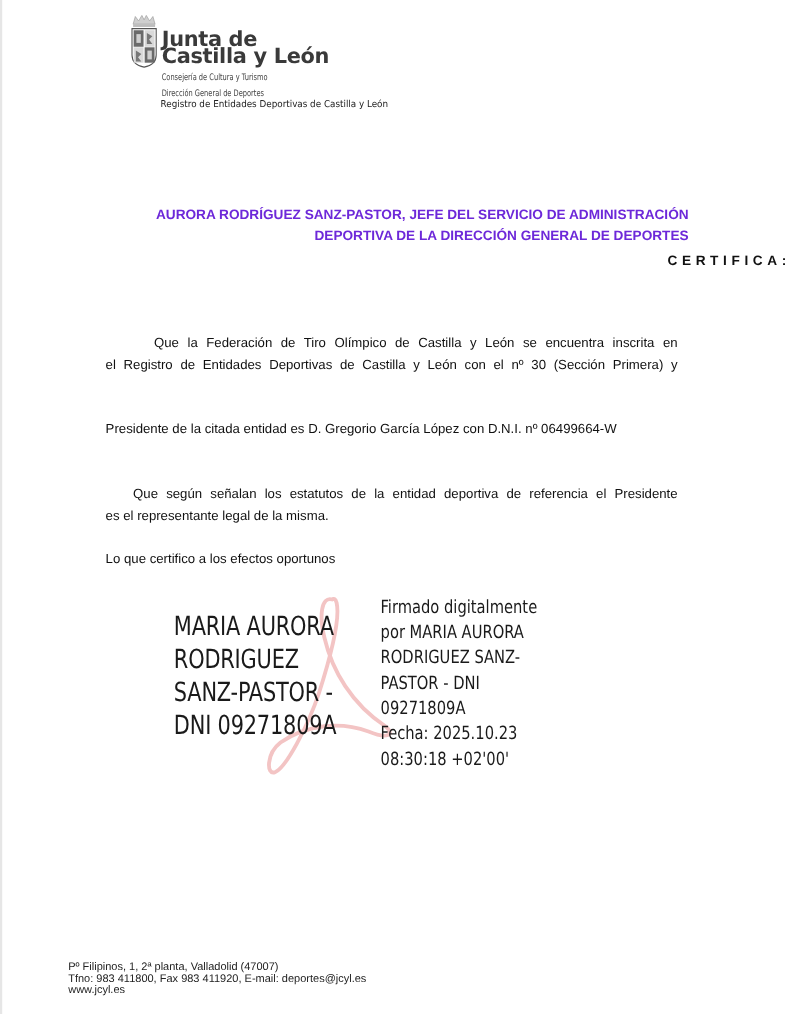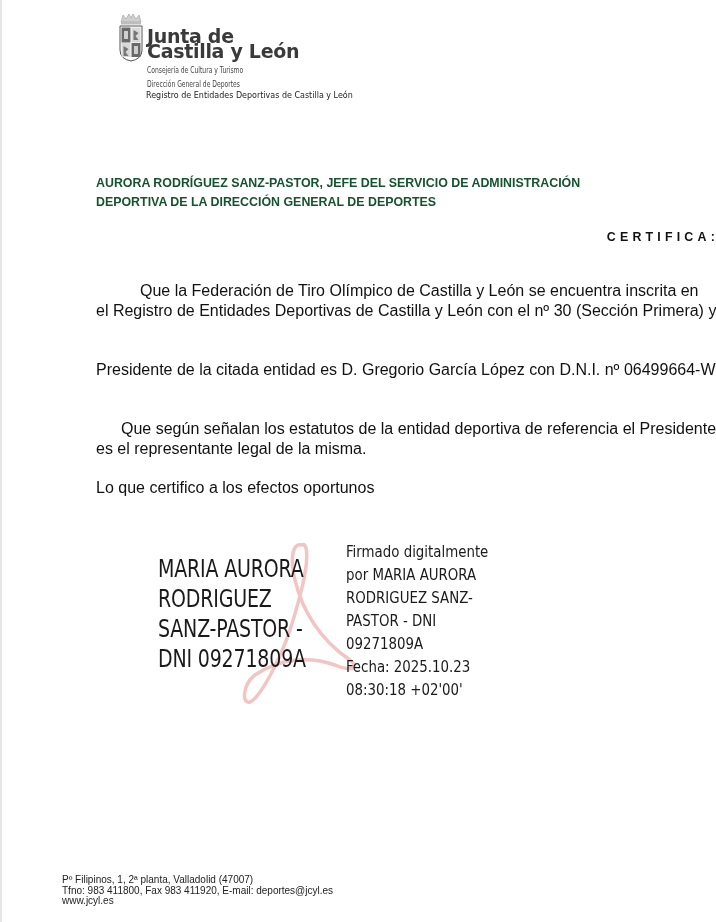--- a/index.html
+++ b/index.html
@@ -7,24 +7,24 @@
     .page-edge { position: absolute; left: 0; top: 0; width: 2px; height: 922px; background: #e6e6e6; }
 
     
     .letterhead { position: absolute; left: 118px; top: 12px; }
     .crest { position: absolute; left: 0; top: 0; width: 26px; height: 50px; }
     .org-name { position: absolute; left: 29px; top: 17px; font-family: "DejaVu Sans", sans-serif; font-weight: bold; color: #3a3a3a; font-size: 19px; line-height: 15px; white-space: nowrap; letter-spacing: -0.3px; }
     .org-sub { position: absolute; left: 29px; font-family: "DejaVu Sans Condensed", "DejaVu Sans", sans-serif; font-size: 8.2px; color: #444; white-space: nowrap; transform: scaleX(0.82); transform-origin: left top; }
     .org-sub.l1 { top: 53px; }
     .org-sub.l2 { top: 67px; }
     .registry-line { position: absolute; left: 146px; top: 90px; font-family: "DejaVu Sans", sans-serif; font-size: 8.6px; color: #222; white-space: nowrap; transform: scaleX(0.93); transform-origin: left top; }
-    .heading { position: absolute; left: 96px; top: 174px; width: 530px; font-family: "Liberation Sans", sans-serif; font-weight: bold; font-size: 12.4px; line-height: 19px; color: #14532d; }
+    .heading { position: absolute; left: 96px; top: 186px; width: 530px; font-family: "Liberation Sans", sans-serif; font-weight: bold; font-size: 12.4px; line-height: 19px; color: #6d28d9; text-align: right; }
     .certifica { position: absolute; left: 0; width: 716px; top: 230px; text-align: right; font-family: "Liberation Sans", sans-serif; font-weight: bold; font-size: 12.4px; letter-spacing: 4.2px; color: #111; padding-left: 0px; }
     .certifica span { position: relative; left: 3px; }
-    .para { position: absolute; left: 96px; width: 520px; font-family: "Liberation Sans", sans-serif; font-size: 16px; line-height: 20px; color: #111; text-align: justify; }
+    .para { position: absolute; left: 96px; width: 520px; font-family: "Liberation Sans", sans-serif; font-size: 12px; line-height: 20px; color: #111; text-align: justify; margin-top: 20px; }
     .para .line { display: block; text-align: justify; text-align-last: justify; white-space: nowrap; }
     .para .line.last { text-align-last: left; }
     .p1 { top: 281px; }
     .p1 .first { padding-left: 44px; }
     .p2 { top: 360px; }
     .p2 .first { padding-left: 25px; }
     .p3 { top: 419px; }
     .p3 .first { padding-left: 25px; }
     .p4 { top: 478px; }
 

